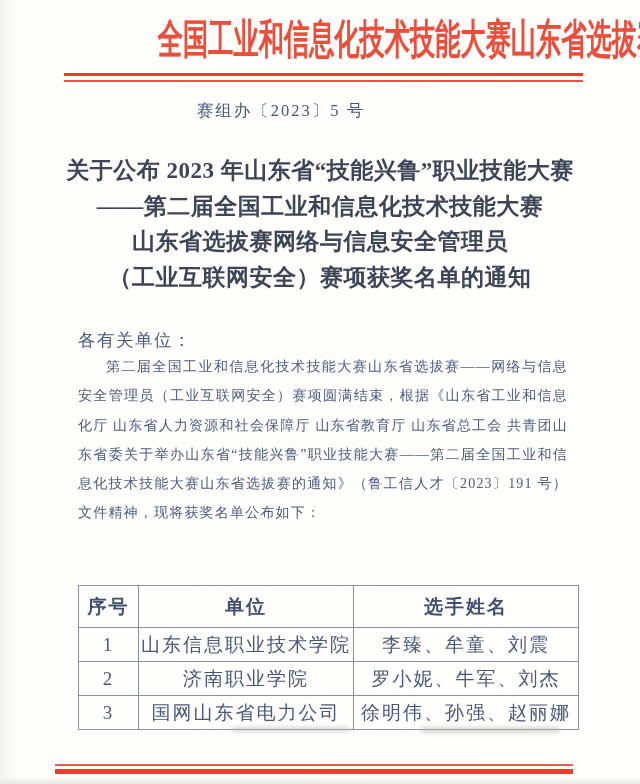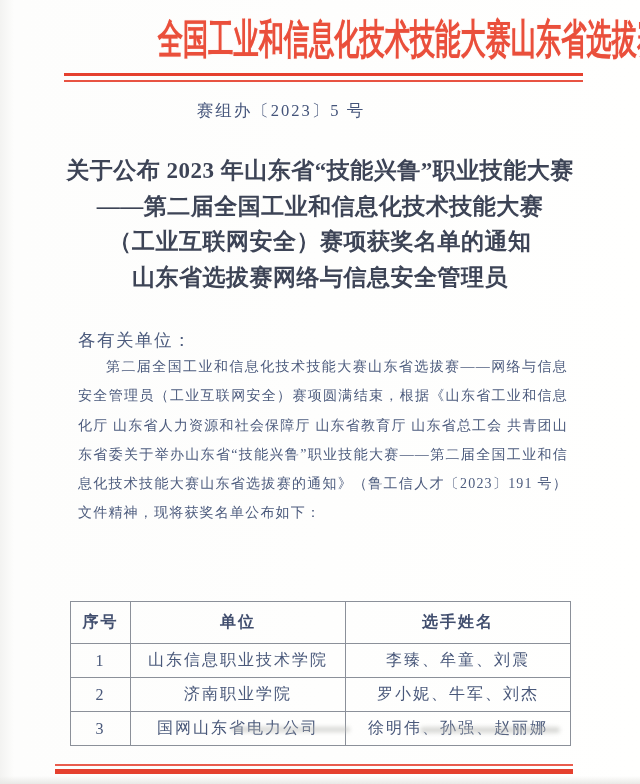--- a/index.html
+++ b/index.html
@@ -70,27 +70,26 @@
   }
   .section-heading{
     position:absolute;top:557px;left:112px;
     font-weight:bold;
     font-size:17.5px;
     letter-spacing:1px;
     color:#394253;
   }
   
   table.award{
-    position:absolute;top:585px;left:70px;
+    position:absolute;top:585px;left:78px;
     width:500px;
     border-collapse:collapse;
-    font-size:16px;
+    font-size:19px;
     color:#49587a;
     table-layout:fixed;
-    margin-top:16px;
   }
   table.award th,table.award td{
     border:1.5px solid #8b9099;
     text-align:center;
     vertical-align:middle;
     padding:0;
     letter-spacing:2px;
     font-weight:normal;
   }
   table.award th{height:41px;font-weight:bold;color:#414e6e;}
@@ -115,22 +114,22 @@
     <span class="banner-text">全国工业和信息化技术技能大赛山东省选拔赛</span>
   </div>
   <div class="rule rule-top-thick"></div>
   <div class="rule rule-top-thin"></div>
 
   <div class="doc-number">赛组办〔2023〕5 号</div>
 
   <div class="title-block">
     <div>关于公布 2023 年山东省“技能兴鲁”职业技能大赛</div>
     <div>——第二届全国工业和信息化技术技能大赛</div>
+    <div>山东省选拔赛网络与信息安全管理员</div>
     <div>（工业互联网安全）赛项获奖名单的通知</div>
-    <div>山东省选拔赛网络与信息安全管理员</div>
   </div>
 
   <div class="salutation">各有关单位：</div>
 
   <p class="body-para">第二届全国工业和信息化技术技能大赛山东省选拔赛——网络与信息安全管理员（工业互联网安全）赛项圆满结束，根据《山东省工业和信息化厅 山东省人力资源和社会保障厅 山东省教育厅 山东省总工会 共青团山东省委关于举办山东省“技能兴鲁”职业技能大赛——第二届全国工业和信息化技术技能大赛山东省选拔赛的通知》（鲁工信人才〔2023〕191 号）文件精神，现将获奖名单公布如下：</p>
 
 
   <table class="award">
     <colgroup>
       <col class="c-no">

